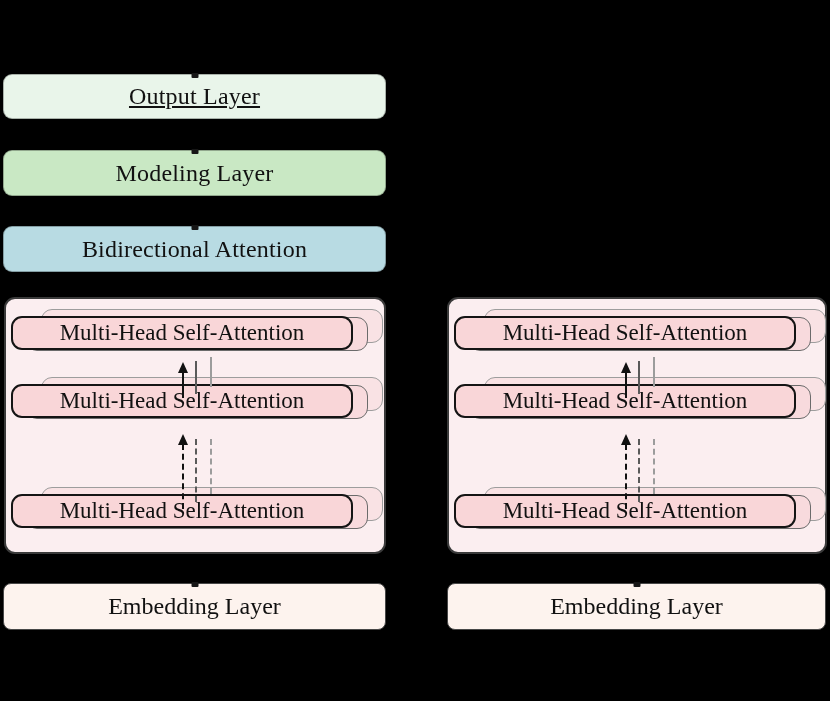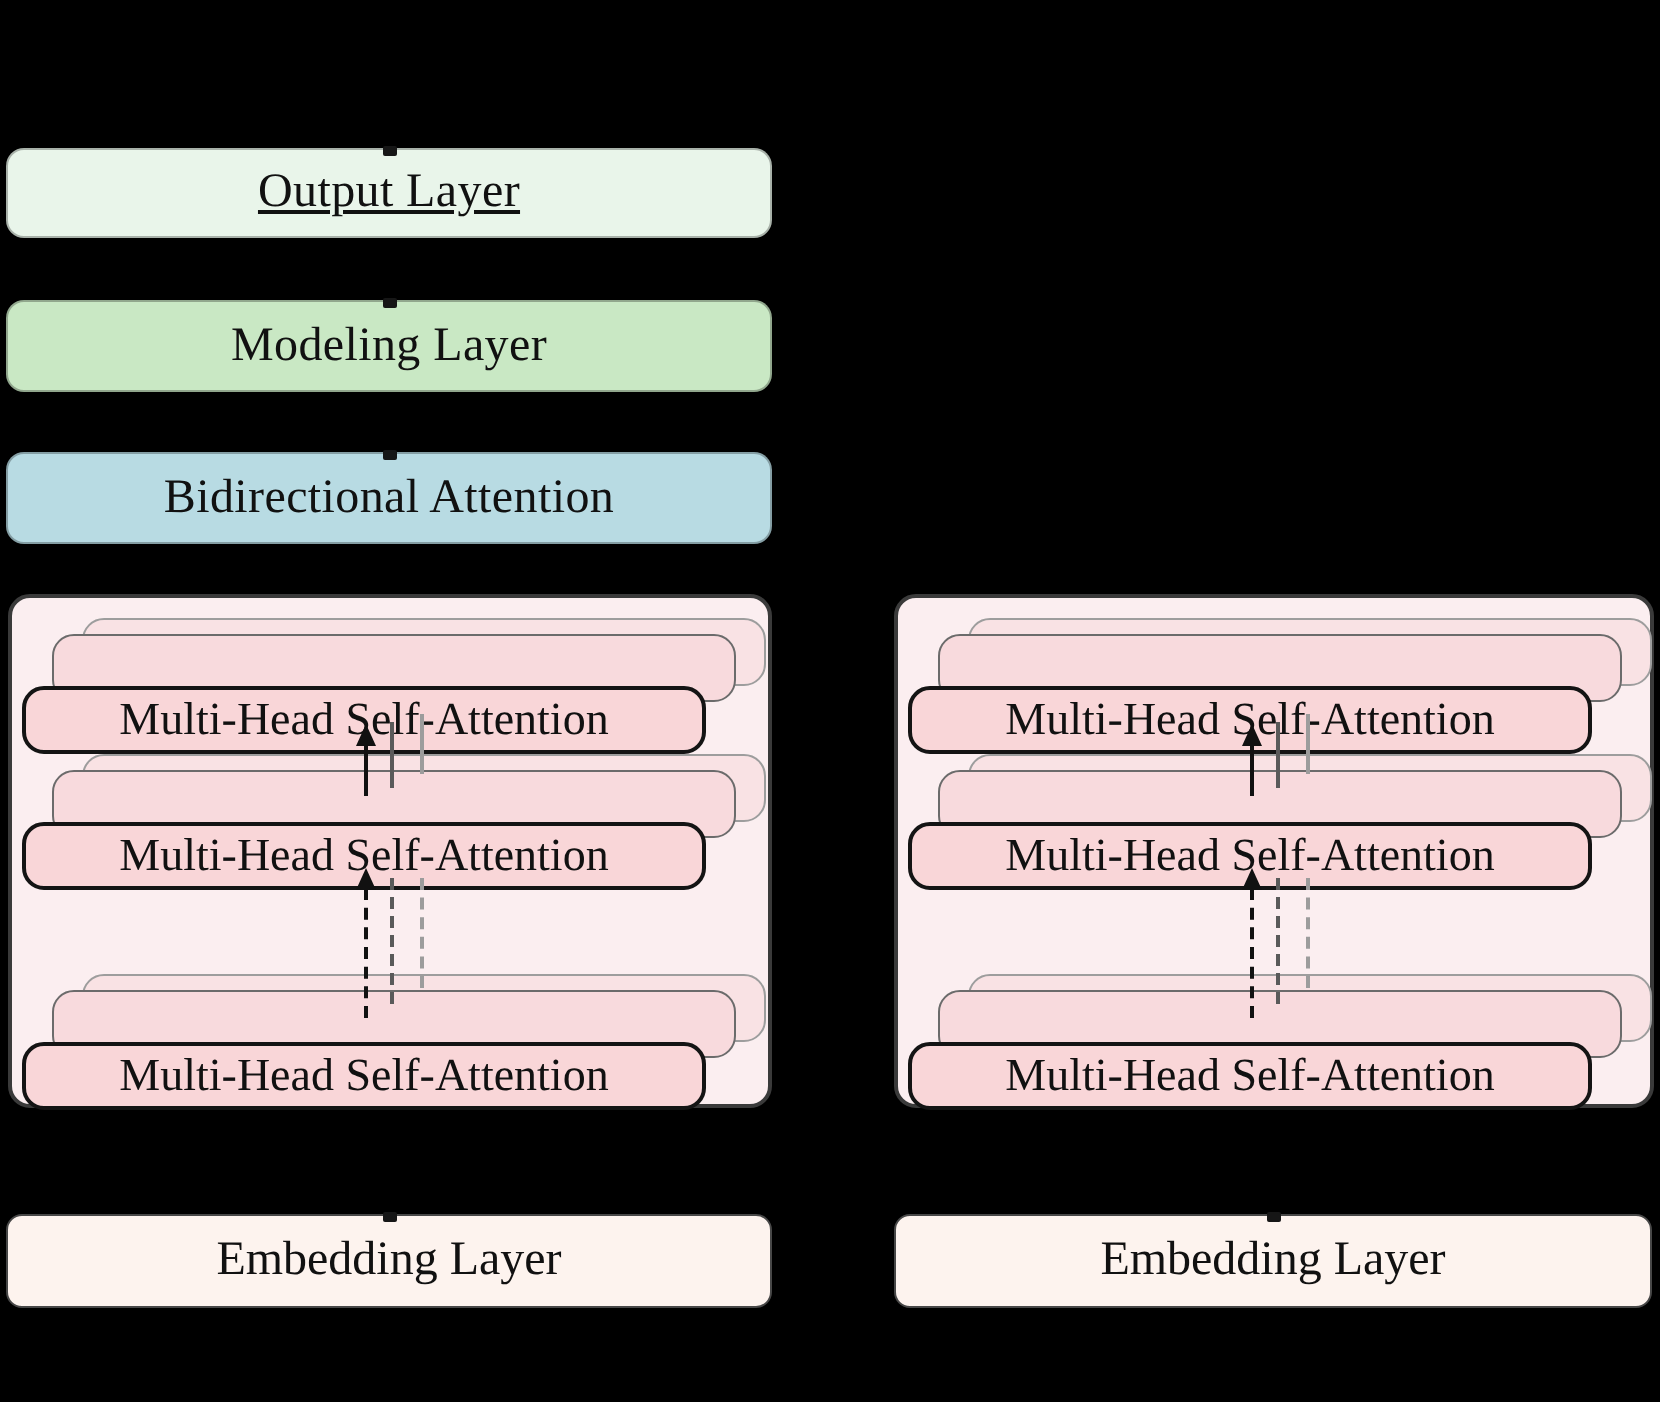--- a/index.html
+++ b/index.html
@@ -37,21 +37,21 @@
   .stack.s1{top:10px;}
   .stack.s2{top:78px;}
   .stack.s3{top:188px;}
   .stack .sbox{
     position:absolute;width:342px;height:34px;box-sizing:border-box;
     border-radius:11px;
   }
   .stack .ghost2{left:30px;top:0;background:var(--ghost2-fill,#f9e2e4);border:1.5px solid #9d9d9d;}
   .stack .ghost1{left:15px;top:8px;background:var(--ghost1-fill,#f8dadd);border:1.5px solid #6b6b6b;}
   .stack .front{
-    left:0;top:34px;background:var(--mhsa-fill,#f9d6d8);border:2.5px solid #141414;
+    left:0;top:7px;background:var(--mhsa-fill,#f9d6d8);border:2.5px solid #141414;
     display:flex;align-items:center;justify-content:center;
     font-size:23px;white-space:nowrap;
   }
   
   .vl{position:absolute;width:0;}
   .vl.k-solid{border-left:2px solid var(--arrow-black,#111);left:176px;top:73px;height:26px;}
   .vl.g1-solid{border-left:2px solid var(--arrow-gray-dark,#5a5a5a);left:189px;top:62px;height:33px;}
   .vl.g2-solid{border-left:2px solid var(--arrow-gray-light,#9c9c9c);left:204px;top:58px;height:30px;}
   .vl.k-dash{border-left:2px dashed var(--arrow-black,#111);left:176px;top:145px;height:65px;}
   .vl.g1-dash{border-left:2px dashed var(--arrow-gray-dark,#5a5a5a);left:189px;top:140px;height:63px;}
@@ -61,21 +61,21 @@
     border-left:5.5px solid transparent;border-right:5.5px solid transparent;
     border-bottom:11px solid var(--arrow-black,#111);
   }
   .ahead.up-solid{top:63px;}
   .ahead.up-dash{top:135px;}
   
   .embed{
     position:absolute;top:583px;height:47px;box-sizing:border-box;
     background:var(--embedding-fill,#fdf3ee);
     border:1.5px solid #474747;border-radius:8px;
-    display:flex;align-items:center;justify-content:center;font-size:24px;margin-top:24px;
+    display:flex;align-items:center;justify-content:center;font-size:24px;
   }
   .embed.left{left:3px;width:383px;}
   .embed.right{left:447px;width:379px;}
 </style>
 </head>
 <body>
 
 <div class="canvas">
 
   <div class="layer-box output">

